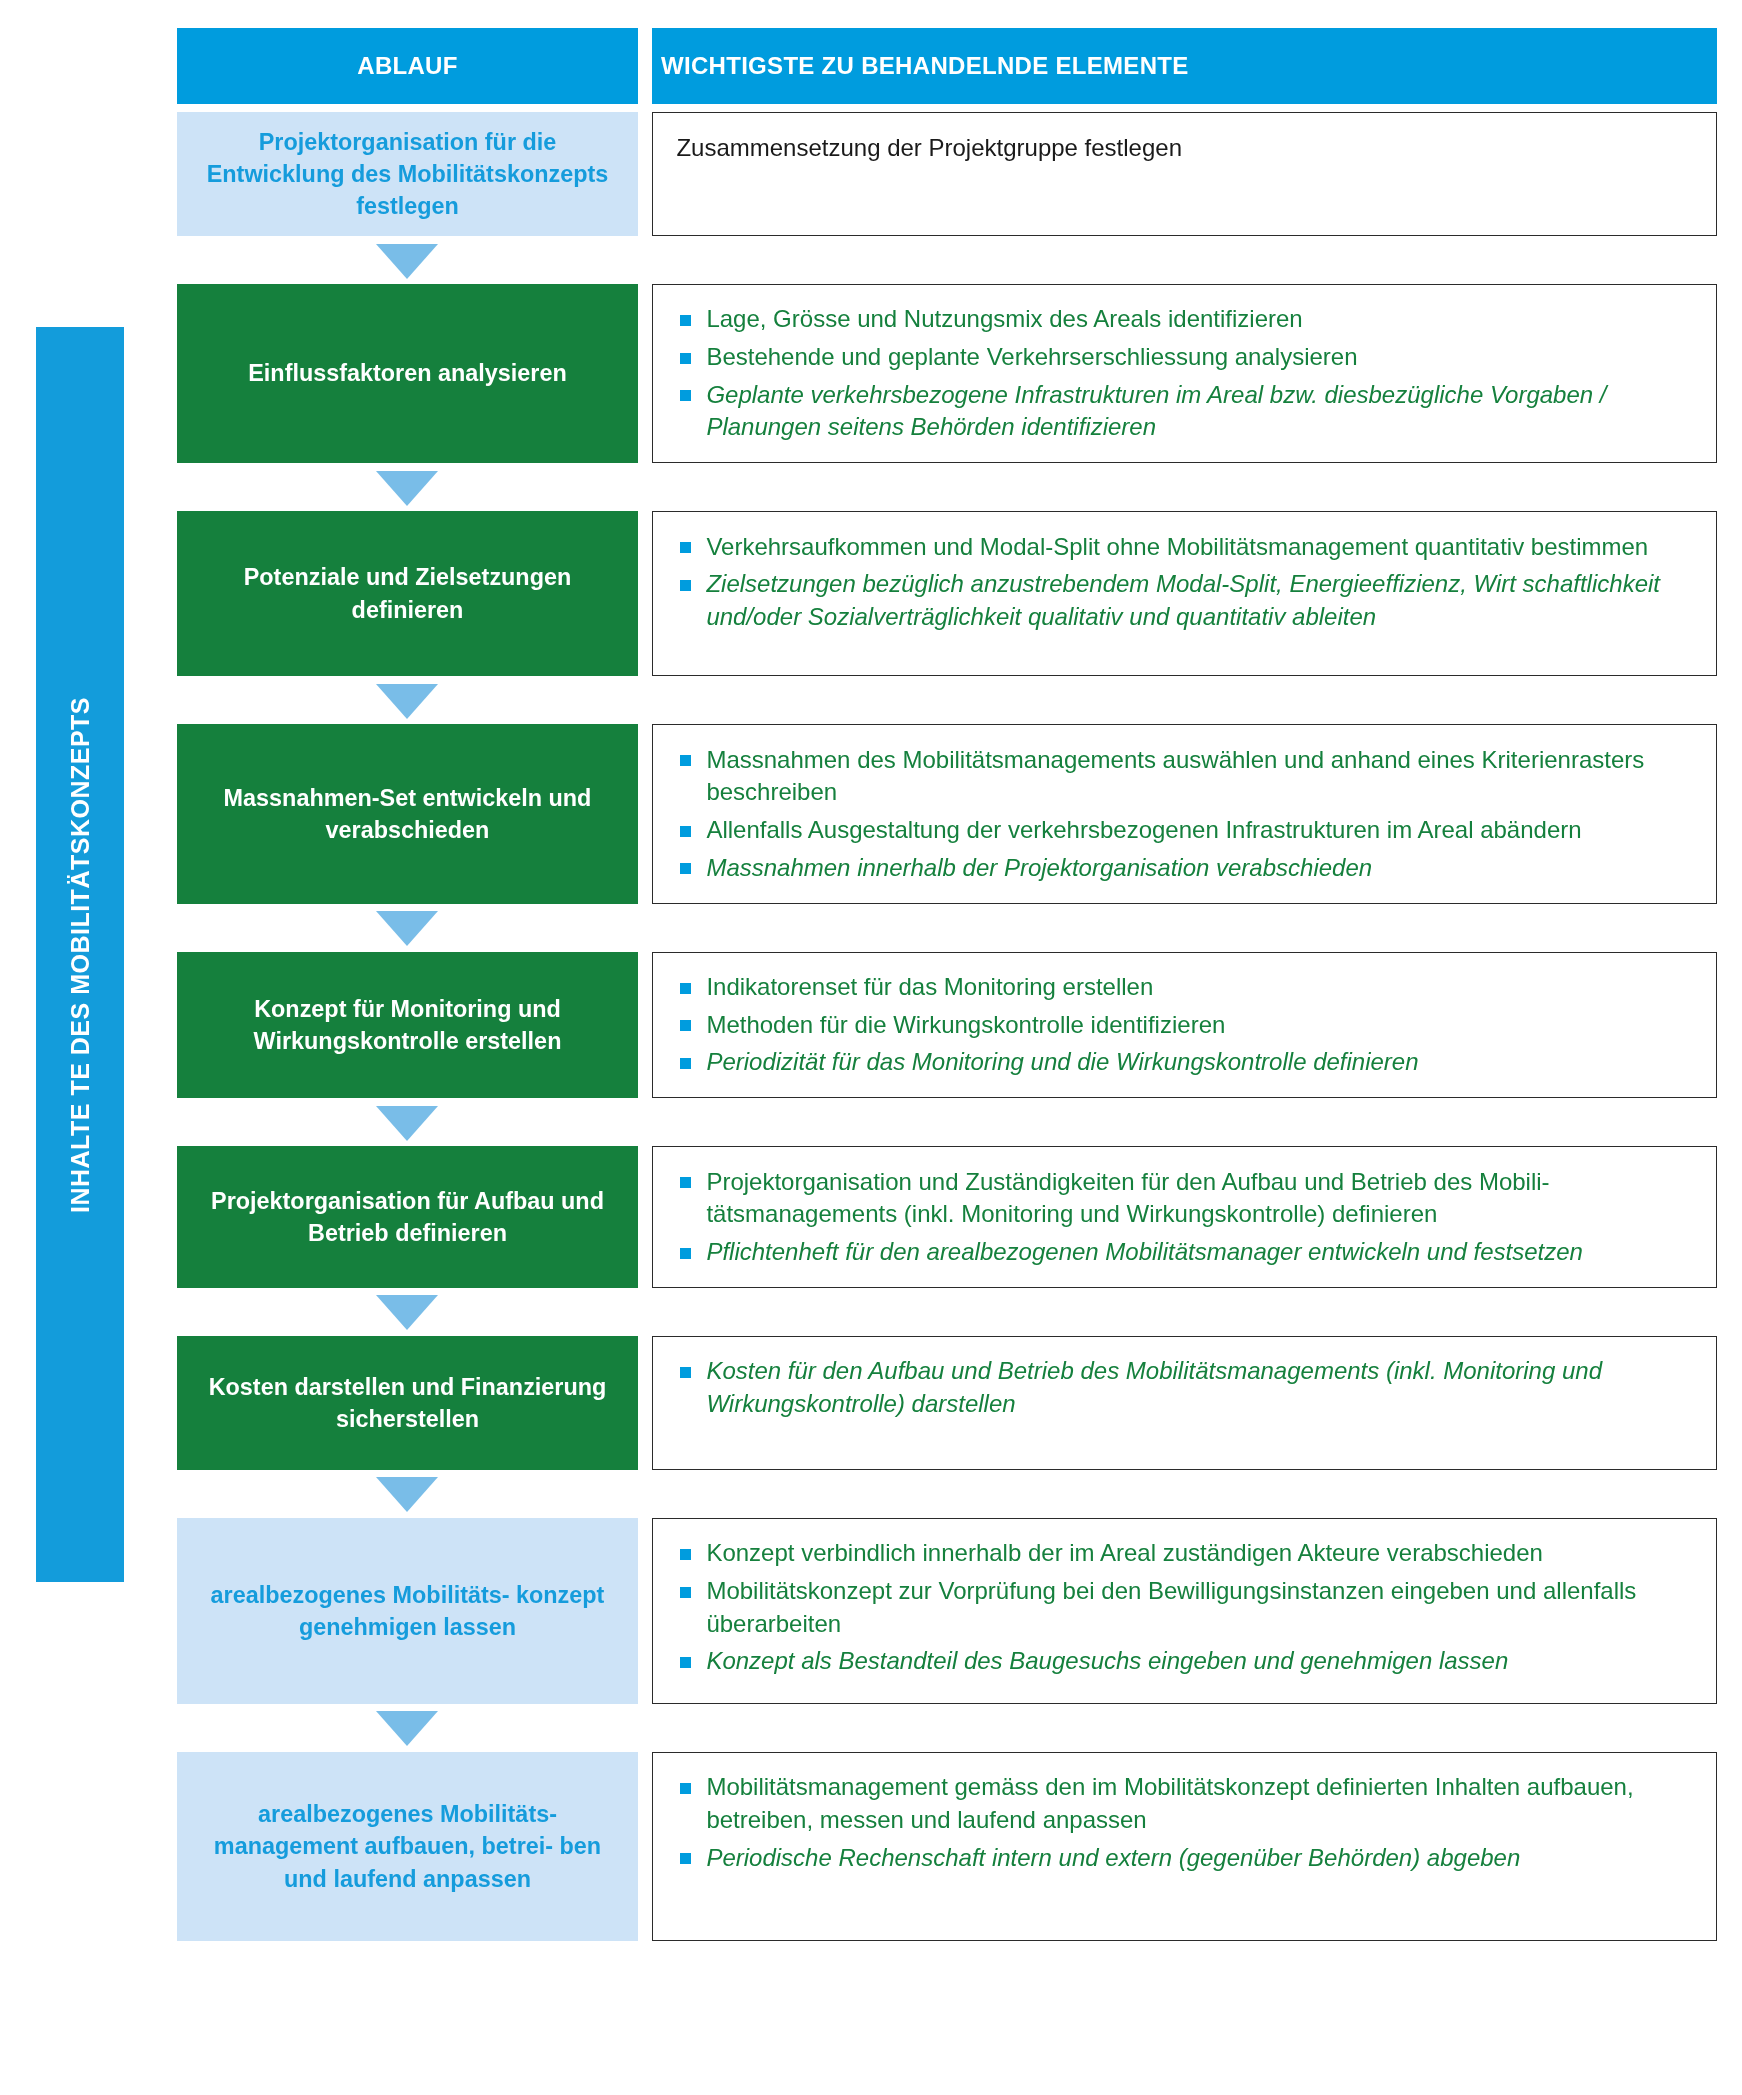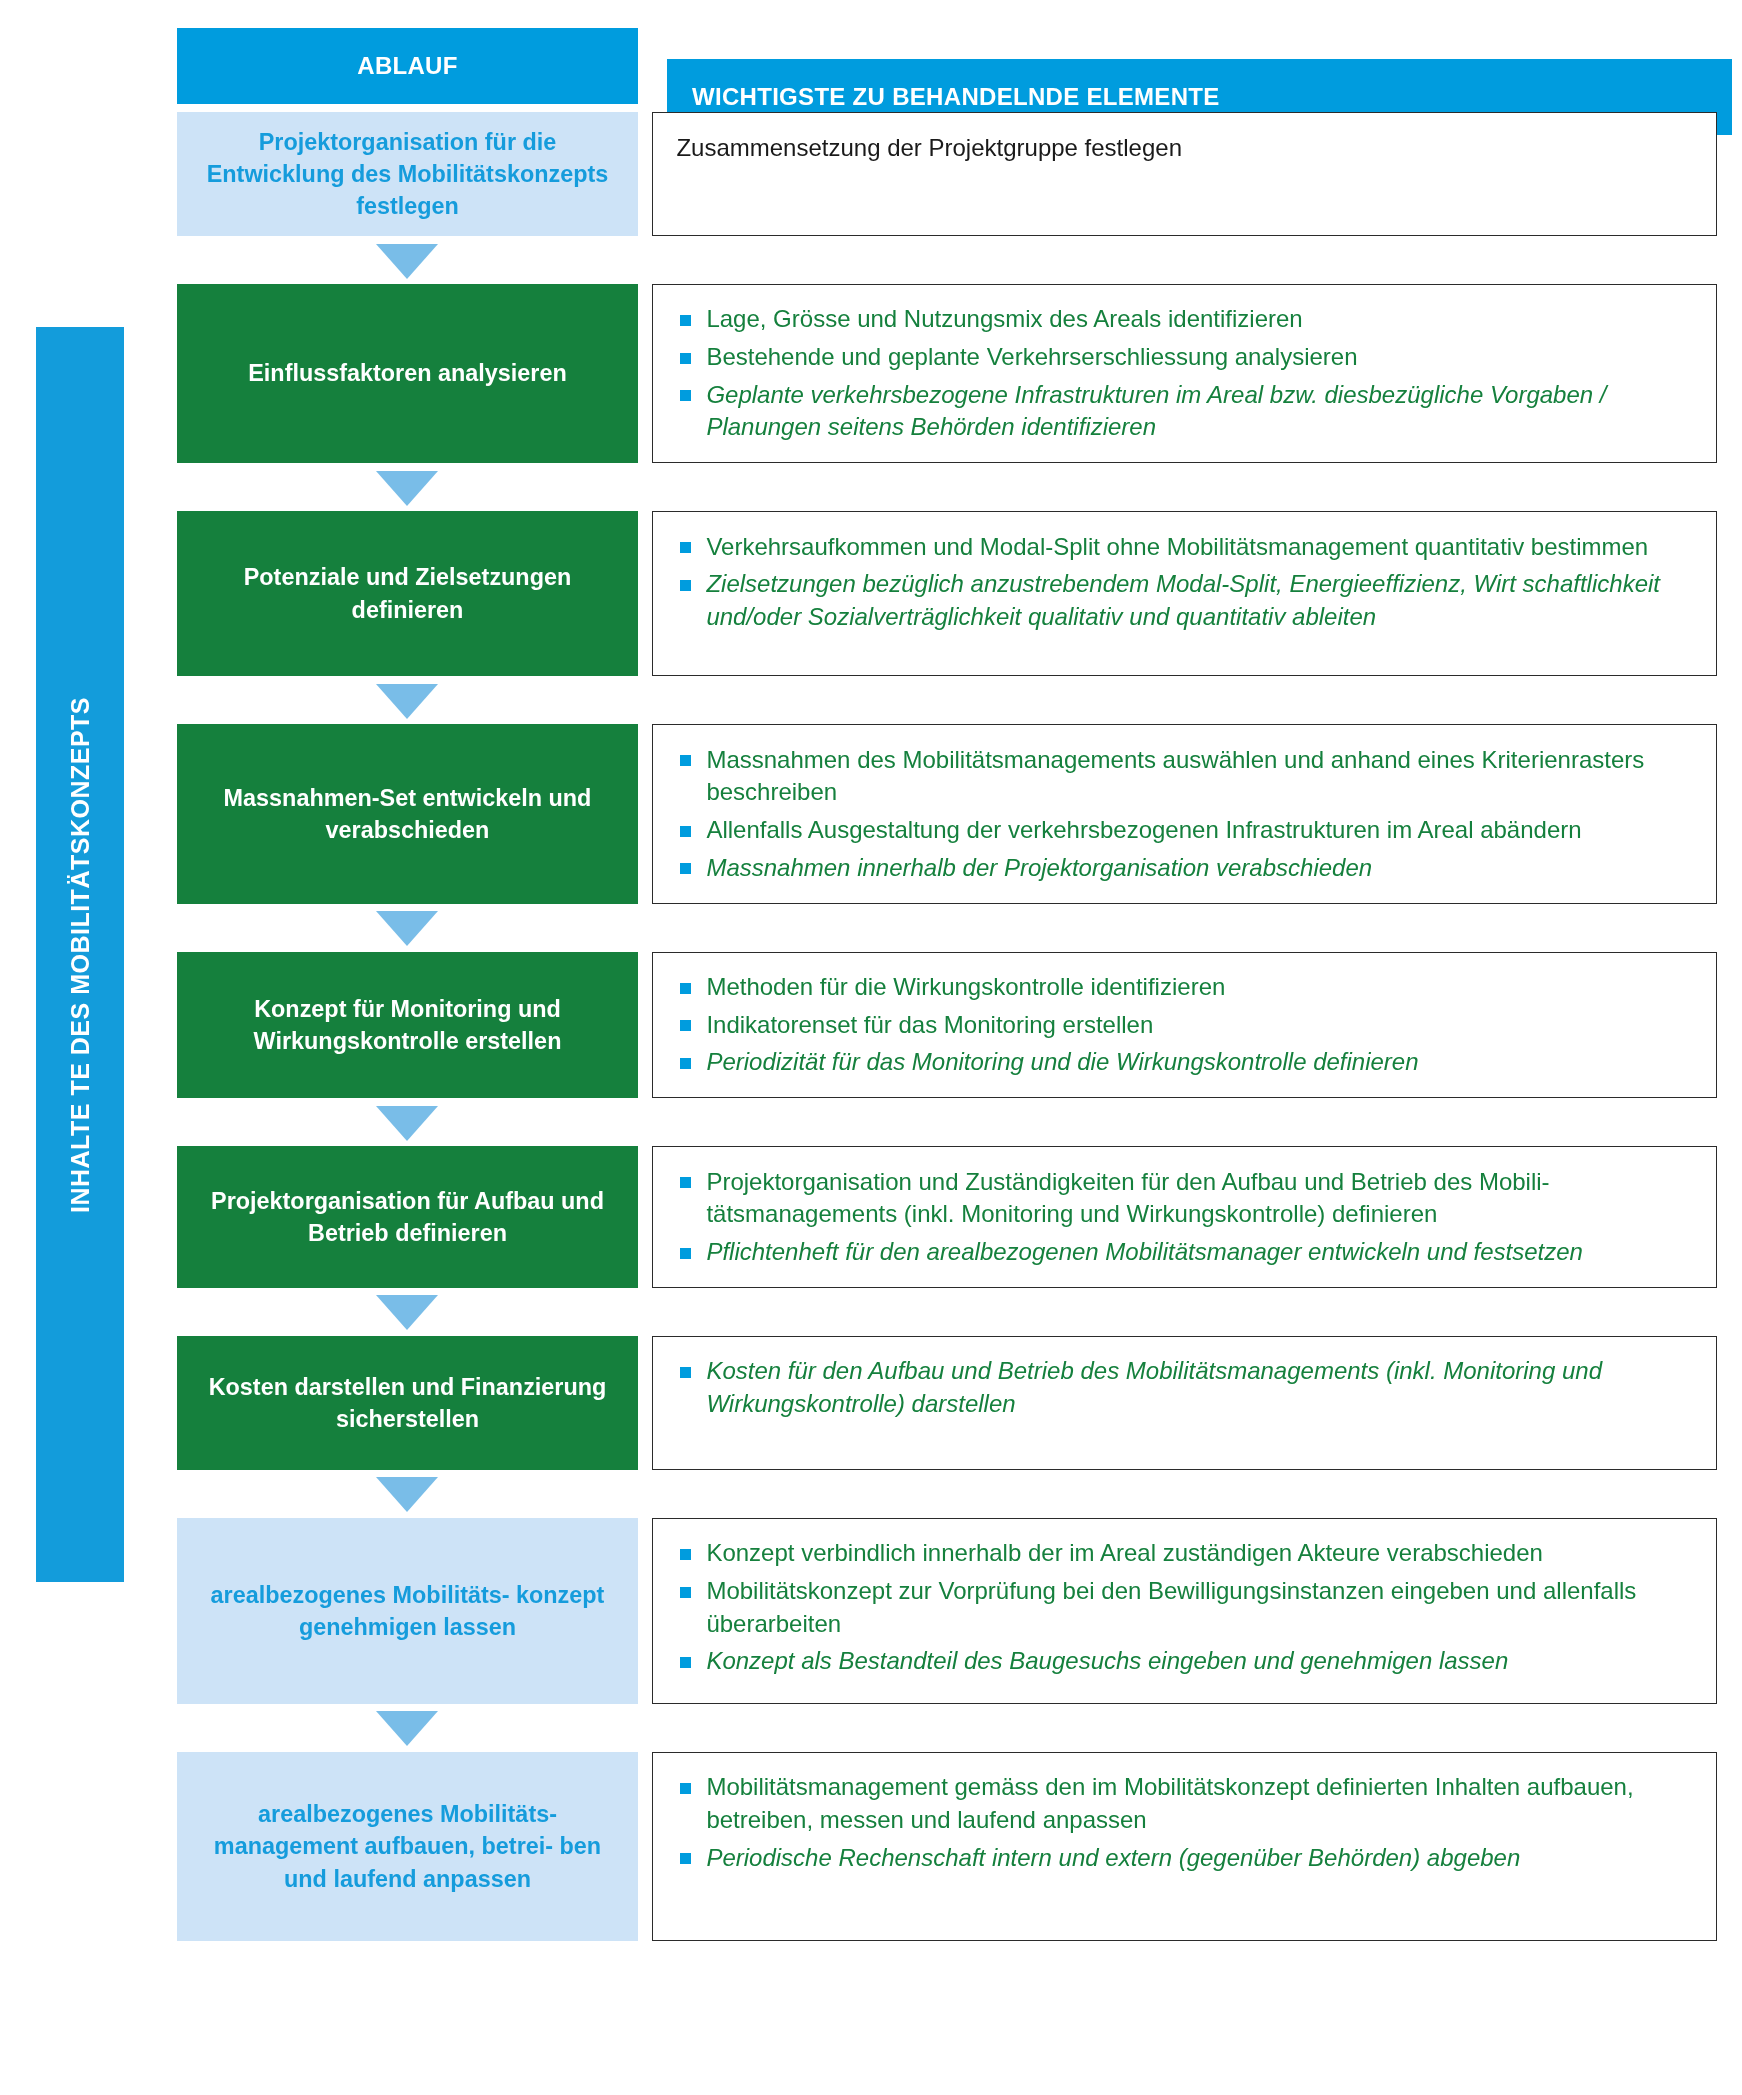--- a/index.html
+++ b/index.html
@@ -55,21 +55,21 @@
     height: 76px;
     background: #009CDE;
     color: #ffffff;
     font-size: 24px;
     font-weight: bold;
     letter-spacing: 0.3px;
     display: flex;
     align-items: center;
   }
   .header-left  { left: 0;   width: 461px; justify-content: center; }
-  .header-right { left: 490px; width: 1065px; justify-content: flex-start; padding-left: 25px; margin-top: 31px; }
+  .header-right { left: 475px; width: 1065px; justify-content: flex-start; padding-left: 9px; }
 
   
   .flow {
     position: absolute;
     left: 177px;
     top: 112px;
     width: 1540px;
   }
   .row {
     position: relative;
@@ -220,22 +220,22 @@
       <div class="arrow-wrap">
         <div class="arrow"></div>
       </div>
       <div class="row" style="min-height: 144px;">
         <div class="step solid">
           <span>Konzept für Monitoring und Wirkungskontrolle erstellen</span>
         </div>
         <div class="gap"></div>
         <div class="panel">
           <ul class="bullets">
+            <li>Indikatorenset für das Monitoring erstellen</li>
             <li>Methoden für die Wirkungskontrolle identifizieren</li>
-            <li>Indikatorenset für das Monitoring erstellen</li>
             <li>Periodizität für das Monitoring und die Wirkungskontrolle definieren</li>
           </ul>
         </div>
       </div>
       <div class="arrow-wrap">
         <div class="arrow"></div>
       </div>
       <div class="row" style="min-height: 134px;">
         <div class="step solid">
           <span>Projektorganisation für Aufbau und Betrieb definieren</span>

